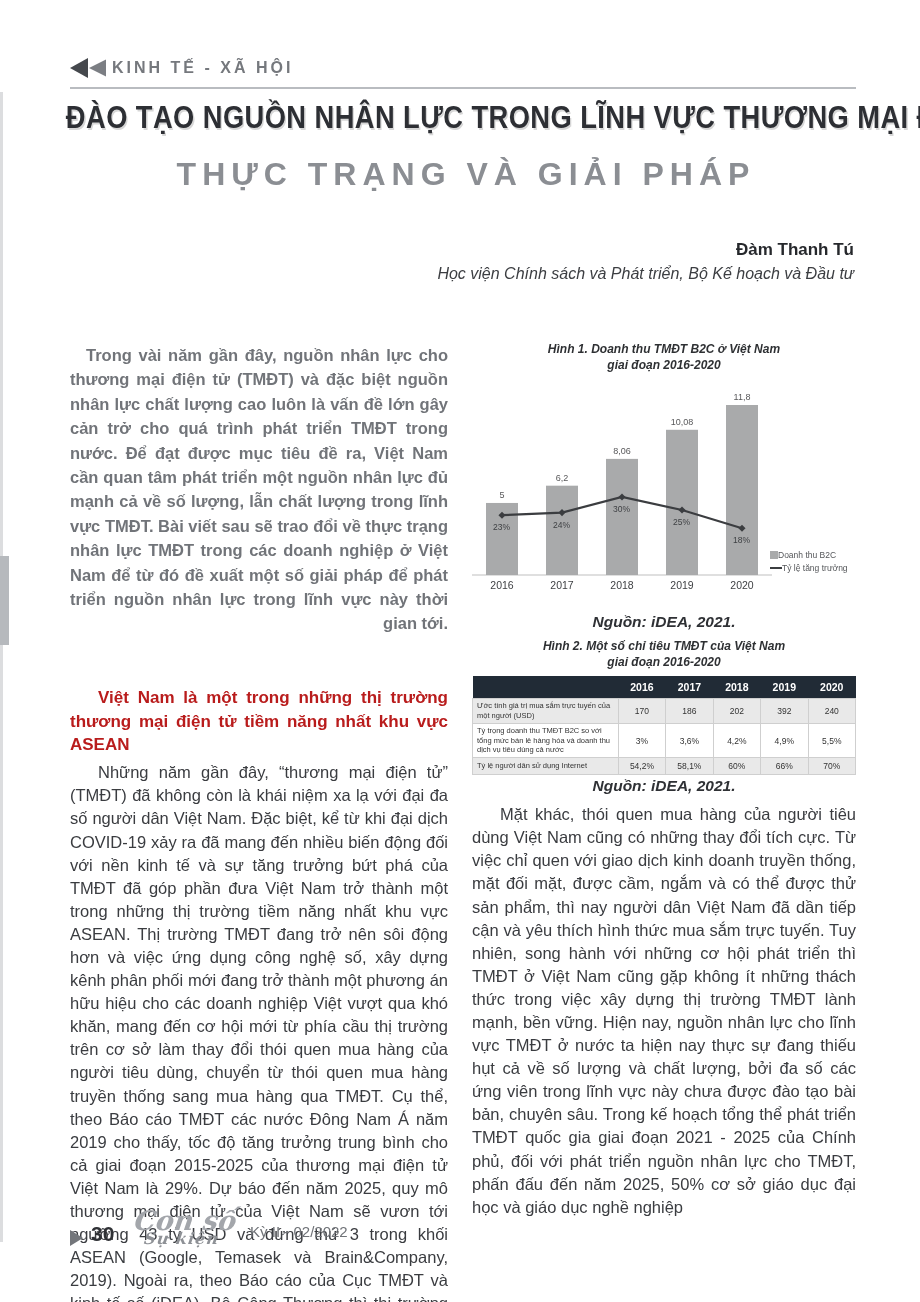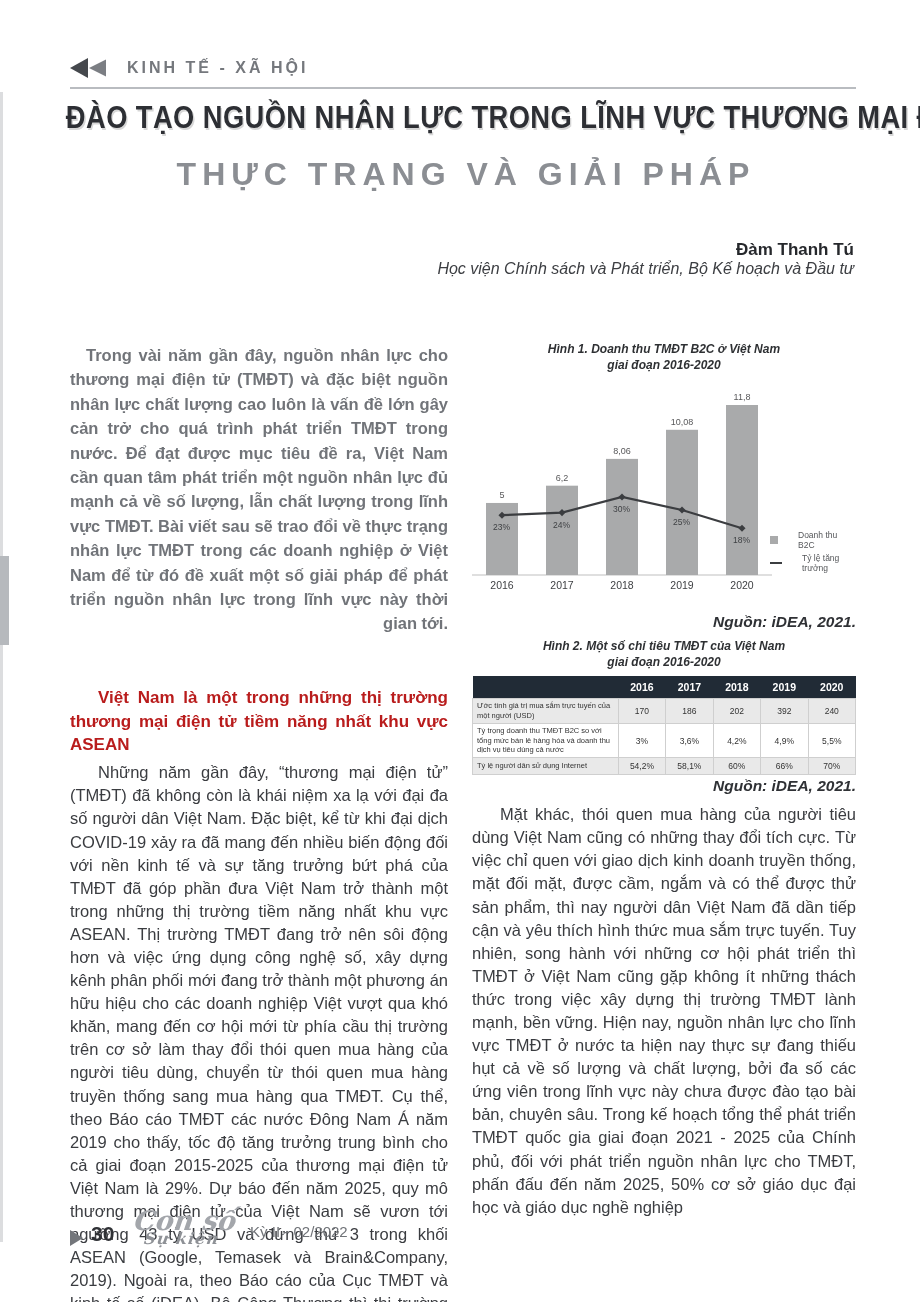--- a/index.html
+++ b/index.html
@@ -8,36 +8,36 @@
     font-family:"Liberation Sans", sans-serif; color:#3a3c40; overflow:hidden;
   }
   
   .edge-strip { position:absolute; left:0; top:92px; width:3px; height:1150px; background:#dcdddf; }
   .left-strip { position:absolute; left:0; top:556px; width:9px; height:89px; background:#b6b9bd; }
 
   
   .kicker {
     position:absolute; left:70px; top:58px; width:786px;
     border-bottom:2px solid #b9bcc0; padding-bottom:9px;
-    display:flex; align-items:center; gap:15px;
+    display:flex; align-items:center; gap:0;
   }
   .kicker-text { font-size:16px; font-weight:bold; letter-spacing:3px; color:#75787d; }
 
   
   .title1 { position:absolute; top:100px; left:0; width:920px; text-align:center; margin:0;
     font-size:31px; font-weight:bold; color:#2d2f34; white-space:nowrap; }
   .title1 .cond { display:inline-block; transform:scaleX(0.88); transform-origin:center;
     text-shadow:1.5px 1.5px 0 rgba(140,140,140,0.35); letter-spacing:0.5px; }
   .title2 { position:absolute; top:150px; left:0; width:920px; text-align:center; margin:6px;
     font-size:32px; font-weight:bold; color:#8b8e93; letter-spacing:6px; }
 
   
   .author { position:absolute; right:66px; top:240px; text-align:right; }
   .author-name { font-weight:bold; font-size:17px; color:#26282c; }
-  .author-affil { font-style:italic; font-size:16px; color:#3c3e42; }
+  .author-affil { font-style:italic; font-size:16px; color:#3c3e42; margin-top:5px; }
 
   
   .col-left  { position:absolute; left:70px;  top:343px; width:378px; }
   .col-right { position:absolute; left:472px; top:342px; width:384px; }
 
   .abstract {
     margin:0; font-weight:bold; color:#717479; font-size:16.5px; line-height:1.48;
     text-align:justify; text-align-last:right; text-indent:16px;
   }
   .sec-heading {
@@ -46,28 +46,28 @@
   }
   .body {
     margin:4px 0 0 0; font-size:16.5px; line-height:1.40; color:#3a3c40;
     text-align:justify; text-indent:28px;
   }
   .col-right .body { margin-top:8px; }
 
   
   .fig-caption { font-style:italic; font-size:12px; color:#2e3033; text-align:center; line-height:1.3;font-weight:bold; }
   .fig-caption.second { margin-top:8px; }
-  .source { text-align:right; font-style:italic; font-weight:bold; font-size:15.5px; color:#2f3135; margin-top:2px; }
+  .source { text-align:center; font-style:italic; font-weight:bold; font-size:15.5px; color:#2f3135; margin-top:2px; }
 
   
   .chart-wrap { position:relative; height:232px; margin-top:6px; }
   .chart-wrap svg { position:absolute; left:0; top:4px; }
   svg text { font-family:"Liberation Sans", sans-serif; }
   .legend { position:absolute; right:0; bottom:38px; width:86px; font-size:8.5px; color:#55575a; }
-  .legend-item { display:flex; align-items:center; gap:20px; margin-top:3px; }
+  .legend-item { display:flex; align-items:center; gap:0; margin-top:3px; }
   .sw-bar  { width:8px; height:8px; background:#a9aaab; flex:0 0 auto; }
   .sw-line { width:12px; height:0; border-top:2px solid #3b3d40; flex:0 0 auto; }
 
   
   .fig-table { width:100%; border-collapse:collapse; margin-top:6px; table-layout:fixed; }
   .fig-table th {
     background:#212b36; color:#ffffff; font-size:10.5px; font-weight:bold;
     padding:5px 2px; text-align:center;
   }
   .fig-table th:first-child { width:37%; }

